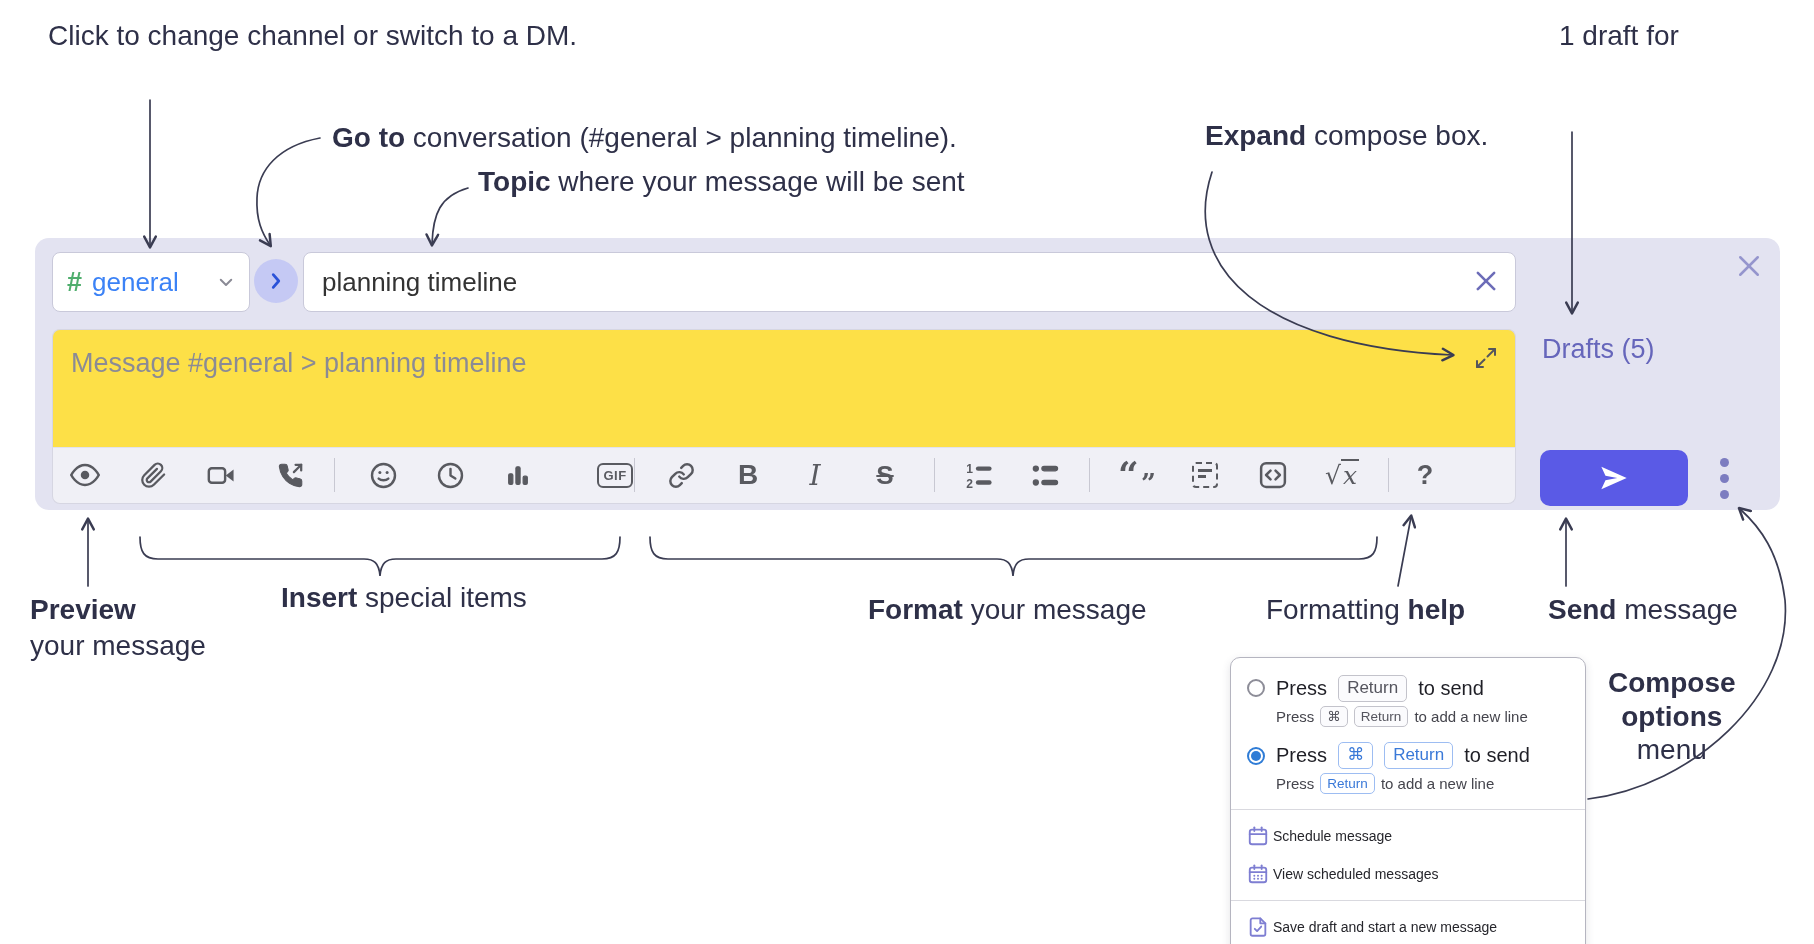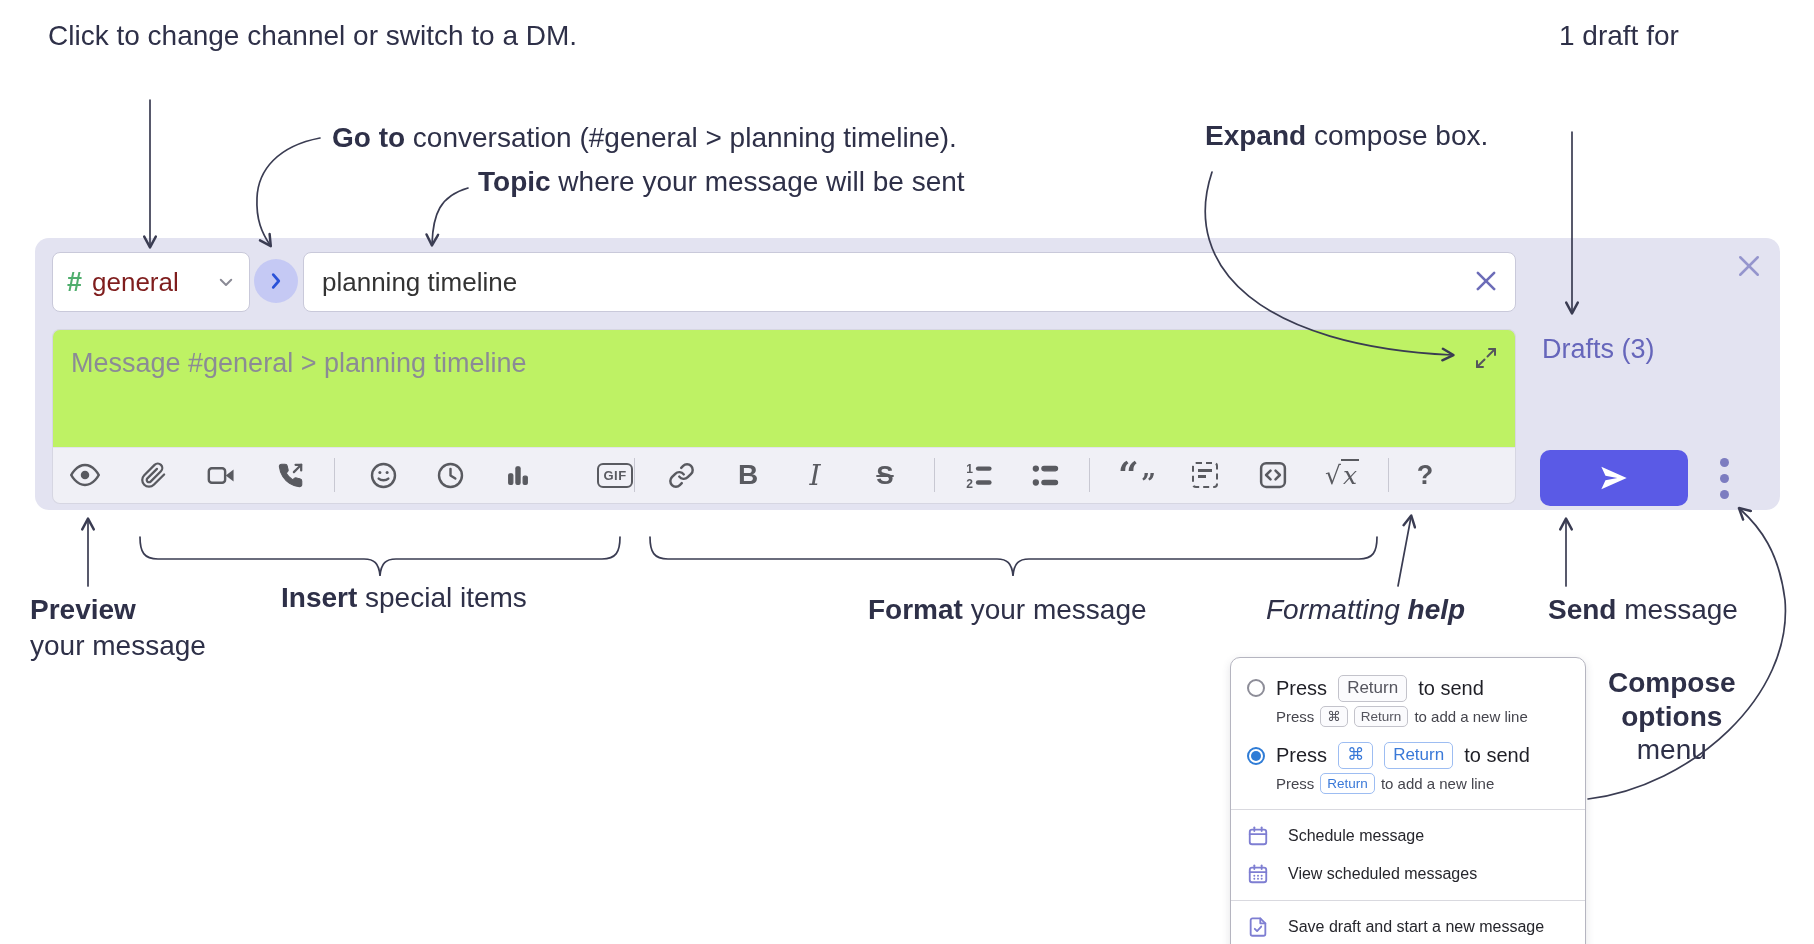--- a/index.html
+++ b/index.html
@@ -14,32 +14,32 @@
   
   .overlay{position:absolute;left:0;top:0;width:1814px;height:944px;pointer-events:none;z-index:6;}
 
   
   .compose{position:absolute;left:35px;top:238px;width:1745px;height:272px;background:#e3e3f1;
            border-radius:14px;z-index:1;}
   .chan{position:absolute;left:17px;top:14px;width:198px;height:60px;background:#fff;
         border:1px solid #c9c9da;border-radius:8px;display:flex;align-items:center;gap:10px;
         padding:0 14px;box-sizing:border-box;cursor:pointer;}
   .hash{color:#4fae6d;font-weight:700;font-size:27px;}
-  .chan-name{font-size:26px;color:#7f1d1d;flex:1;}
+  .chan-name{font-size:26px;color:#3b82f6;flex:1;}
   .goto-btn{position:absolute;left:219px;top:21px;width:44px;height:44px;border-radius:50%;
             background:#c5c9f4;border:none;display:flex;align-items:center;justify-content:center;cursor:pointer;}
   .topic-wrap{position:absolute;left:268px;top:14px;width:1213px;height:60px;}
   .topic-input{width:100%;height:100%;box-sizing:border-box;background:#fff;border:1px solid #c9c9da;
                border-radius:8px;font-family:"Liberation Sans",sans-serif;font-size:26px;color:#333;
                padding:0 60px 0 18px;}
   .topic-clear{position:absolute;right:14px;top:14px;width:32px;height:32px;border:none;background:transparent;
                cursor:pointer;padding:0;}
   .compose-close{position:absolute;right:14px;top:12px;width:34px;height:34px;border:none;background:transparent;
                  cursor:pointer;padding:0;}
-  .msg-area{position:absolute;left:17px;top:91px;width:1464px;height:118px;background:#bef264;
+  .msg-area{position:absolute;left:17px;top:91px;width:1464px;height:118px;background:#fde047;
             border:1px solid #d6d6e2;border-bottom:none;border-radius:8px 8px 0 0;box-sizing:border-box;}
   .msg-input{width:100%;height:100%;box-sizing:border-box;border:none;resize:none;outline:none;
              font-family:"Liberation Sans",sans-serif;font-size:27px;color:#333;padding:18px 60px 10px 18px;
              background:transparent;}
   .msg-input::placeholder{color:#8b8b95;}
   .expand-btn{position:absolute;right:14px;top:14px;width:30px;height:30px;border:none;background:transparent;
               cursor:pointer;padding:0;}
   .drafts{position:absolute;left:1507px;top:96px;font-size:27px;color:#6666bb;text-decoration:none;}
   .toolbar{position:absolute;left:17px;top:209px;width:1464px;height:57px;background:#f0f0f6;
            border-radius:0 0 8px 8px;border:1px solid #d6d6e2;border-top:1px solid #e2e2ec;box-sizing:border-box;}
@@ -73,21 +73,21 @@
   .m-row{display:flex;align-items:center;gap:11px;padding:7px 16px 2px 16px;font-size:20px;color:#1f1f26;cursor:pointer;}
   .m-sub{display:flex;align-items:center;gap:6px;padding:2px 16px 8px 45px;font-size:15px;color:#45454d;}
   kbd{border:1px solid #c3c3cb;border-radius:5px;background:#fbfbfd;padding:0 8px;color:#55555e;
       font-family:"Liberation Sans",sans-serif;font-size:17px;line-height:1.45;}
   .m-sub kbd{font-size:13.5px;padding:0 6px;}
   kbd.blue{border-color:#9dbdf2;color:#3a79d8;background:#fff;}
   .radio{width:18px;height:18px;border-radius:50%;border:2px solid #8d8d98;box-sizing:border-box;flex:none;}
   .radio.sel{border-color:#2f7cd6;position:relative;}
   .radio.sel::after{content:"";position:absolute;inset:2px;background:#2f7cd6;border-radius:50%;}
   .m-div{height:1px;background:#d9d9df;margin:7px 0;}
-  .m-item{display:flex;align-items:center;gap:19px;padding:8px 16px;font-size:16px;color:#26262c;cursor:pointer;}
+  .m-item{display:flex;align-items:center;gap:4px;padding:8px 16px;font-size:14px;color:#26262c;cursor:pointer;}
 </style>
 </head>
 <body>
 
 <div class="canvas">
 
   <div class="ann" style="left:32px;top:18px;">
     <div class="it">Click to change channel or switch to a DM.</div>
   </div>
 
@@ -113,21 +113,21 @@
   </div>
 
   <div class="ann" style="left:249px;top:580px;margin-left:32px;">
     <b>Insert</b><span> special items</span>
   </div>
 
   <div class="ann" style="left:868px;top:592px;">
     <b>Format</b><span> your message</span>
   </div>
 
-  <div class="ann" style="left:1266px;top:592px;font-style:italic;">
+  <div class="ann" style="left:1266px;top:592px;">
     <span>Formatting </span><b>help</b>
   </div>
 
   <div class="ann" style="left:1548px;top:592px;">
     <b>Send</b><span> message</span>
   </div>
 
   <div class="ann" style="left:1608px;top:666px;line-height:1.2;text-align:center;">
     <div><b>Compose</b></div>
     <div><b>options</b></div>
@@ -172,21 +172,21 @@
       <button class="expand-btn">
         <svg width="24" height="24" viewBox="0 0 24 24" fill="none" stroke="#55565c" stroke-width="2" stroke-linecap="round" stroke-linejoin="round">
           <polyline points="15 3 21 3 21 9"></polyline>
             <polyline points="9 21 3 21 3 15"></polyline>
           <line x1="21" y1="3" x2="13.5" y2="10.5"></line>
             <line x1="3" y1="21" x2="10.5" y2="13.5"></line>
         </svg>
       </button>
     </div>
 
-    <a class="drafts" href="#">Drafts (3)</a>
+    <a class="drafts" href="#">Drafts (5)</a>
 
     <div class="toolbar">
       <button class="tb" style="left:11px;">
         <svg width="30" height="30" viewBox="0 0 24 24" fill="none" stroke-width="2" stroke-linecap="round" stroke-linejoin="round">
             <path d="M1 12s4-8 11-8 11 8 11 8-4 8-11 8-11-8-11-8z"></path>
             <circle cx="12" cy="12" r="3.4" fill="#595a60" stroke="none"></circle>
           </svg>
       </button>
       <button class="tb" style="left:79px;">
         <svg width="27" height="27" viewBox="0 0 24 24" fill="none" stroke-width="2" stroke-linecap="round" stroke-linejoin="round">

